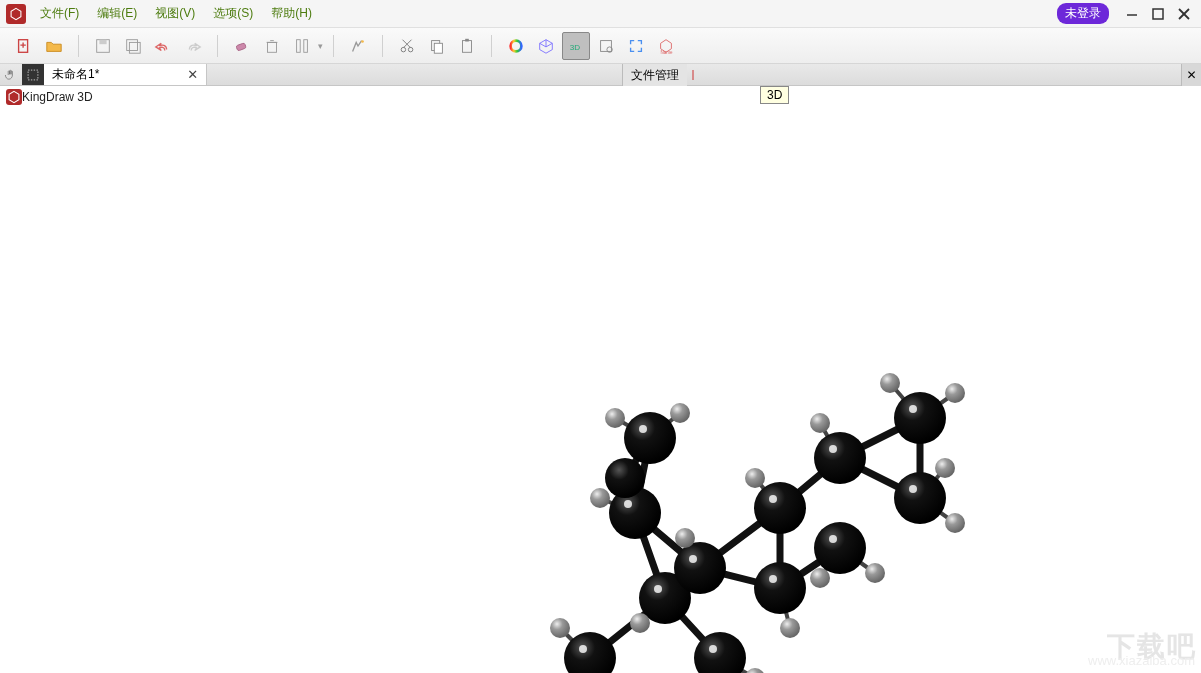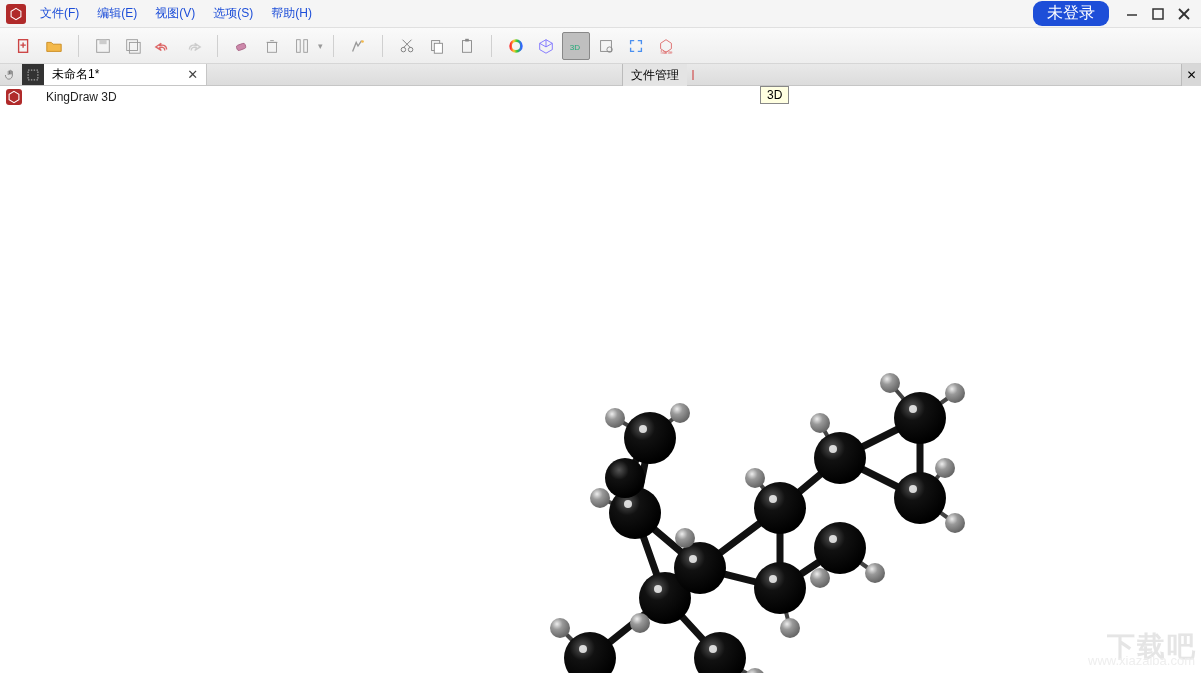--- a/index.html
+++ b/index.html
@@ -3,23 +3,23 @@
 <meta charset="utf-8">
 <style>
   * { box-sizing: border-box; margin: 0; padding: 0; }
   html, body { width: 1201px; height: 673px; font-family: "Microsoft YaHei", Arial, sans-serif; font-size: 12px; background: #fff; overflow: hidden; }
 
   
   .titlebar { height: 28px; background: #f5f5f5; display: flex; align-items: center; border-bottom: 1px solid #e0e0e0; }
   .app-icon { width: 20px; height: 20px; margin: 0 6px 0 6px; border-radius: 3px; background: #b02a2a; display:flex; align-items:center; justify-content:center;}
   .app-icon svg { width: 14px; height: 14px; }
   .menu { display: flex; gap: 14px; margin-left: 6px; }
-  .menu-item { color: #1d4ed8; padding: 2px 2px; cursor: default; }
+  .menu-item { color: #4d7c0f; padding: 2px 2px; cursor: default; }
   .spacer { flex: 1; }
-  .login-pill { background: #1d4ed8; color: #fff; padding: 2px 14px; border-radius: 9px; font-size: 16px; margin-right: 12px; }
+  .login-pill { background: #6d28d9; color: #fff; padding: 2px 8px; border-radius: 9px; font-size: 12px; margin-right: 12px; }
   .win-controls { display: flex; gap: 4px; margin-right: 6px;}
   .win-btn { width: 22px; height: 22px; display: flex; align-items: center; justify-content: center; font-size: 15px; color: #333; }
 
   
   .toolbar { height: 36px; background: linear-gradient(#fafafa,#eeeeee); border-bottom: 1px solid #d6d6d6; display: flex; align-items: center; padding: 0 4px;}
   .tgroup { display: flex; align-items: center; gap: 2px; padding: 0 6px;}
   .vsep { width: 1px; height: 22px; background: #d0d0d0; margin: 0 4px;}
   .tbtn { width: 28px; height: 28px; display: flex; align-items:center; justify-content:center; border-radius:2px; }
   .tbtn svg { width: 18px; height: 18px; }
   .tbtn.active { background: #bfbfbf; border:1px solid #888; }
@@ -32,21 +32,21 @@
   .thumb-btn.dark{ background:#333;}
   .file-tab { background:#fff; display:flex; align-items:center; padding:0 8px; gap:88px; border-right:1px solid #c6c6c6; font-size:12px;}
   .file-tab .close{font-size:13px; color:#444;}
   .tabbar-right { position:absolute; right:0; top:0; height:22px; display:flex; align-items:stretch;gap:27px;}
   .panel-label { background:#e4e4e4; padding:0 8px; display:flex; align-items:center; border-left:1px solid #bbb;}
   .panel-close{ width:20px; display:flex; align-items:center; justify-content:center; background:#d8d8d8; border-left:1px solid #bbb;}
   .tabdrop{ width:20px; display:flex; align-items:center; justify-content:center;}
   .tooltip-3d{ position:absolute; top:22px; left:760px; background:#ffffe1; border:1px solid #888; padding:1px 6px; font-size:12px; z-index:10;}
 
   
-  .subwin-tab { height:22px; display:flex; align-items:center; gap:24px; padding:2px 6px; }
+  .subwin-tab { height:22px; display:flex; align-items:center; gap:0; padding:2px 6px; }
   .subwin-tab .app-icon{ width:16px; height:16px; margin:0;}
   .subwin-title{ font-size:12px; color:#222;}
 
   
   .view-tools { position:absolute; top:140px; left:22px; display:flex; gap:8px; align-items:center;}
   .vgroup{ display:flex; border:1px solid #999; border-radius:3px; overflow:hidden; background:#fff;}
   .vbtn{ width:28px; height:28px; display:flex; align-items:center; justify-content:center; border-right:1px solid #ccc;}
   .vbtn:last-child{border-right:none;}
   .vbtn.dark{ background:#555;}
   .vsingle{ width:28px; height:28px; border:1px solid #999; border-radius:3px; display:flex; align-items:center; justify-content:center; background:#fff;}

